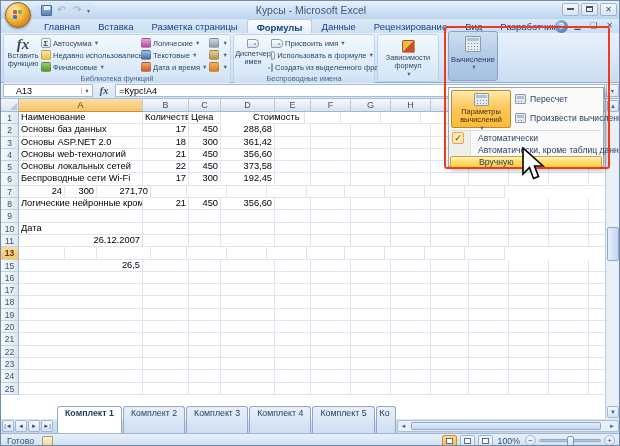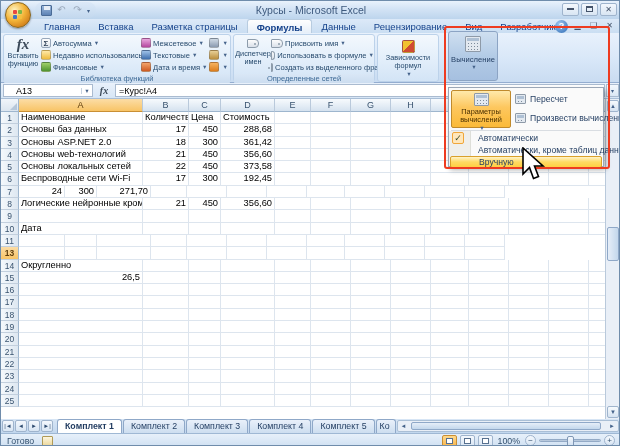--- a/index.html
+++ b/index.html
@@ -121,21 +121,21 @@
     border:1px solid #9fb4cd;border-radius:2px;font-size:6px;text-align:center;line-height:11px;color:#44628a;}
   #vthumb{position:absolute;left:1px;top:128px;width:12px;height:34px;
     background:linear-gradient(90deg,#e6eef8,#c3d7ec);border:1px solid #8fa8c8;border-radius:2px;}
 
   
   #shrow{left:0;top:418px;width:620px;height:14px;background:linear-gradient(#d8e6f5,#c2d7ee);
     display:flex;align-items:flex-end;}
   .navb{width:12px;height:12px;margin:0 0 1px 1px;background:linear-gradient(#f4f8fd,#d8e5f3);
     border:1px solid #9fb4cd;border-radius:2px;font-size:6px;line-height:10px;text-align:center;color:#2d4a6e;}
   #stabs{display:flex;align-items:flex-end;margin-left:4px;}
-  .stab{height:14px;padding:0 7px;font-size:8.8px;line-height:13px;color:#1f3a5f;
+  .stab{height:27px;padding:0 7px;font-size:8.8px;line-height:13px;color:#1f3a5f;
     border:1px solid #8fa8c8;border-bottom:none;border-radius:3px 3px 0 0;
     background:linear-gradient(#e9f0fa,#cddef0);margin-right:1px;white-space:nowrap;}
   .stab.on{background:#fff;font-weight:bold;}
   .stab.cut{padding:0 3px;width:20px;overflow:hidden;}
   #hscroll{flex:1;height:12px;margin:0 2px 1px 0;background:#e9eff7;border:1px solid #aabfd6;
     border-radius:2px;position:relative;}
   #hthumb{position:absolute;left:2px;top:1px;width:190px;height:8px;
     background:linear-gradient(#e6eef8,#c3d7ec);border:1px solid #8fa8c8;border-radius:2px;}
   .hsb{position:absolute;top:1px;width:10px;height:9px;font-size:6px;line-height:9px;text-align:center;color:#44628a;}
 
@@ -248,21 +248,21 @@
             </div>
             <div class="ri">
               <div class="ic i-fin"></div>
               <div>Финансовые</div>
               <div class="dd">▼</div>
             </div>
           </div>
         <div class="ricol" style="width:72px">
             <div class="ri">
               <div class="ic i-logic"></div>
-              <div>Межсетевое</div>
+              <div>Логические</div>
               <div class="dd">▼</div>
             </div>
             <div class="ri">
               <div class="ic i-text"></div>
               <div>Текстовые</div>
               <div class="dd">▼</div>
             </div>
             <div class="ri">
               <div class="ic i-date"></div>
               <div>Дата и время</div>
@@ -303,21 +303,21 @@
               <div class="i-tag" style="margin: 0px 2px 0px 1px;"></div>
               <div>Использовать в формуле</div>
               <div class="dd">▼</div>
             </div>
             <div class="ri">
               <div class="i-tag" style="margin: 0px 2px 0px 1px;"></div>
               <div>Создать из выделенного фрагмента</div>
             </div>
           </div>
       </div>
-      <div class="gcap">Определенные сетей</div>
+      <div class="gcap">Беспроводные имена</div>
     </div>
 
     <div class="grp" id="grp-audit" style="width:62px">
       <div class="gbody" style="justify-content:center">
         <div class="bigbtn" style="width:56px">
           <span class="ic i-dep" style="width:13px;height:13px;margin:1px 0;"></span>
           <span>Зависимости формул</span>
           <span class="dd">▼</span>
         </div>
       </div>
@@ -349,21 +349,21 @@
         <div class="ch" style="width: 40px;">J</div>
         <div class="ch" style="width: 40px;">K</div>
         <div class="ch" style="width: 40px;">L</div>
         <div class="ch" style="width: 40px;">M</div>
       </div>
       <div class="gr">
         <div class="rh">1</div>
         <div class="gc" style="width: 124px;">Наименование</div>
         <div class="gc" style="width: 46px;">Количество</div>
         <div class="gc" style="width: 32px;">Цена</div>
-        <div class="gc" style="width: 54px;">Стоимость</div>
+        <div class="gc" style="width: 54px; margin-left: 30px;">Стоимость</div>
         <div class="gc" style="width: 36px;"></div>
         <div class="gc" style="width: 40px;"></div>
         <div class="gc" style="width: 40px;"></div>
         <div class="gc" style="width: 40px;"></div>
         <div class="gc" style="width: 38px;"></div>
         <div class="gc" style="width: 40px;"></div>
         <div class="gc" style="width: 40px;"></div>
         <div class="gc" style="width: 40px;"></div>
         <div class="gc" style="width: 40px;"></div>
       </div>
@@ -505,51 +505,36 @@
         <div class="gc" style="width: 40px;"></div>
         <div class="gc" style="width: 40px;"></div>
         <div class="gc" style="width: 38px;"></div>
         <div class="gc" style="width: 40px;"></div>
         <div class="gc" style="width: 40px;"></div>
         <div class="gc" style="width: 40px;"></div>
         <div class="gc" style="width: 40px;"></div>
       </div>
       <div class="gr">
         <div class="rh">11</div>
+        <div class="gc r" style="width: 124px;">26.12.2007</div>
         <div class="gc" style="width: 46px;"></div>
         <div class="gc" style="width: 32px;"></div>
         <div class="gc" style="width: 54px;"></div>
         <div class="gc" style="width: 36px;"></div>
         <div class="gc" style="width: 40px;"></div>
         <div class="gc" style="width: 40px;"></div>
         <div class="gc" style="width: 40px;"></div>
         <div class="gc" style="width: 38px;"></div>
         <div class="gc" style="width: 40px;"></div>
         <div class="gc" style="width: 40px;"></div>
         <div class="gc" style="width: 40px;"></div>
         <div class="gc" style="width: 40px;"></div>
       </div>
       <div class="gr">
         <div class="rh sel">13</div>
-        <div class="gc" style="width: 46px;"></div>
-        <div class="gc" style="width: 32px;"></div>
-        <div class="gc" style="width: 54px;"></div>
-        <div class="gc" style="width: 36px;"></div>
-        <div class="gc" style="width: 40px;"></div>
-        <div class="gc" style="width: 40px;"></div>
-        <div class="gc" style="width: 40px;"></div>
-        <div class="gc" style="width: 38px;"></div>
-        <div class="gc" style="width: 40px;"></div>
-        <div class="gc" style="width: 40px;"></div>
-        <div class="gc" style="width: 40px;"></div>
-        <div class="gc" style="width: 40px;"></div>
-      </div>
-      <div class="gr">
-        <div class="rh">14</div>
-        <div class="gc" style="width: 124px;">Округленно</div>
         <div class="gc" style="width: 46px;"></div>
         <div class="gc" style="width: 32px;"></div>
         <div class="gc" style="width: 54px;"></div>
         <div class="gc" style="width: 36px;"></div>
         <div class="gc" style="width: 40px;"></div>
         <div class="gc" style="width: 40px;"></div>
         <div class="gc" style="width: 40px;"></div>
         <div class="gc" style="width: 38px;"></div>
         <div class="gc" style="width: 40px;"></div>
         <div class="gc" style="width: 40px;"></div>

